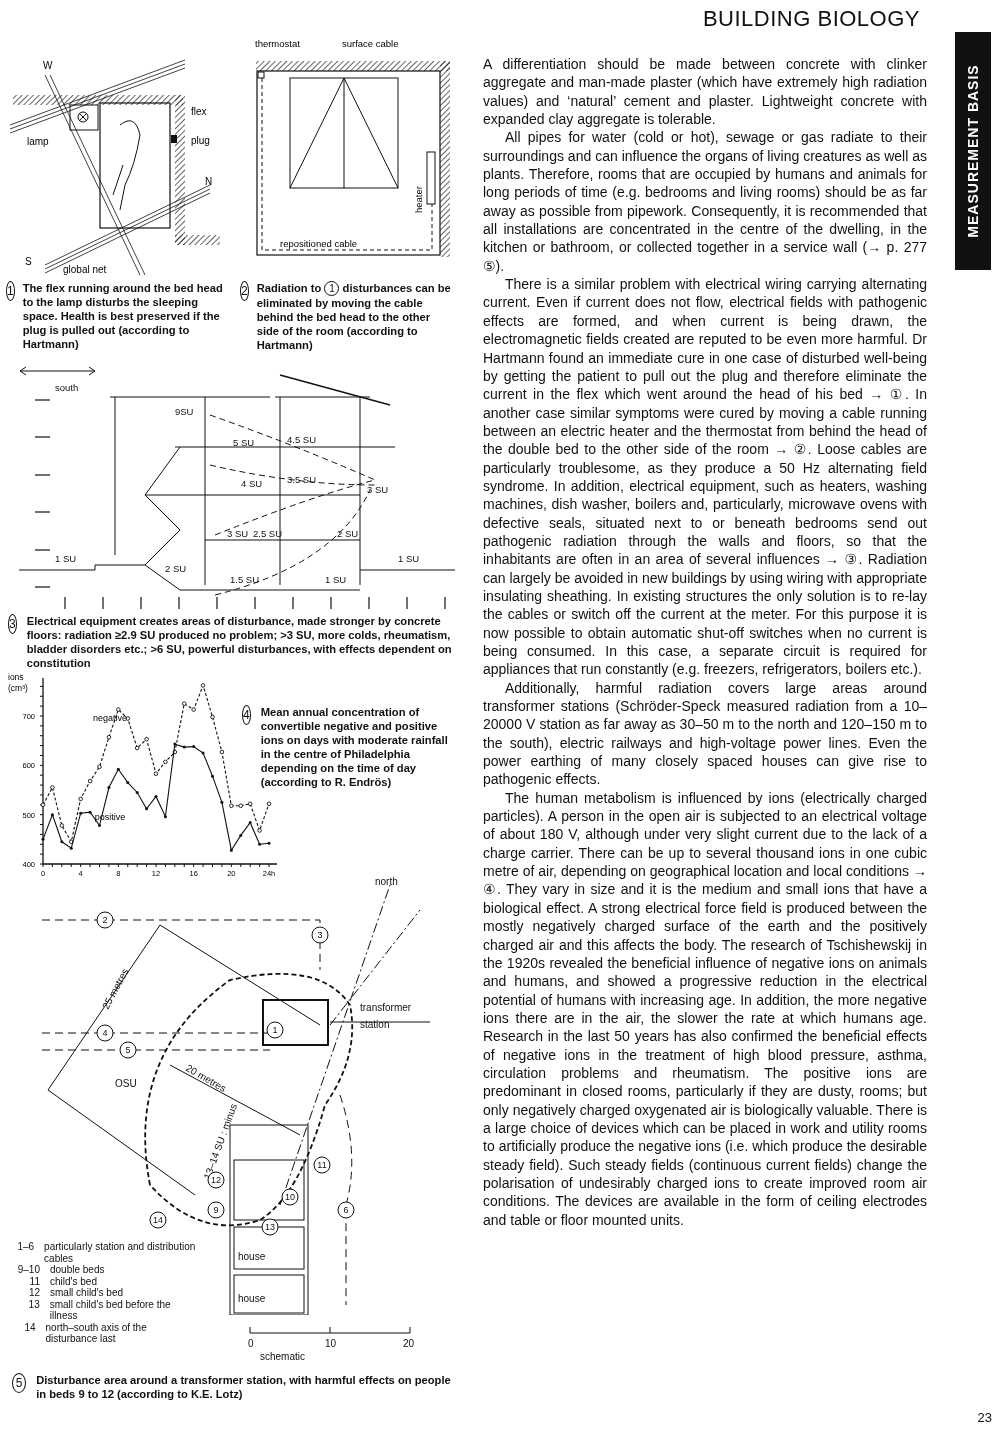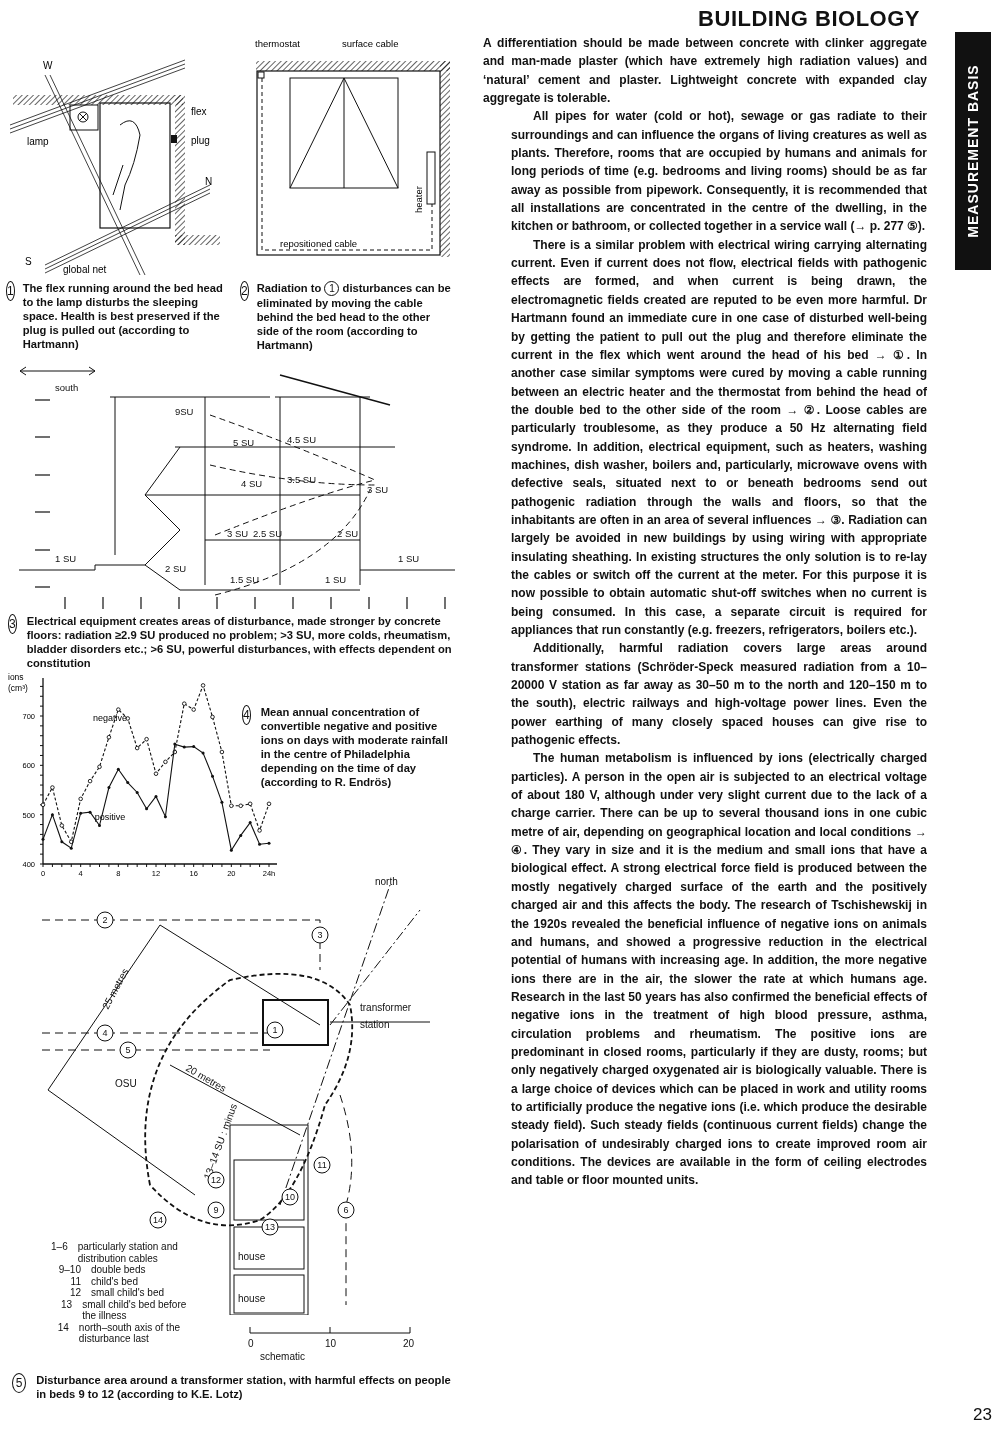--- a/index.html
+++ b/index.html
@@ -1,30 +1,30 @@
 <!DOCTYPE html>
 <html><head>
 <meta charset="utf-8">
 <style>
   html, body { margin:0; padding:0; background:#fff; }
   body { width:1000px; height:1439px; position:relative; overflow:hidden;
          font-family:"Liberation Sans", sans-serif; color:#111; }
   .abs { position:absolute; }
-  .title { right:80px; top:6px; font-size:22px; font-weight:bold; letter-spacing:0.5px; }
+  .title { right:80px; top:6px; font-size:22px; font-weight:normal; letter-spacing:0.5px; }
   .side-tab { left:955px; top:32px; width:36px; height:238px; background:#111; }
   .side-tab span { position:absolute; left:50%; top:50%; transform:translate(-50%,-50%) rotate(-90deg);
                    white-space:nowrap; color:#fff; font-weight:bold; font-size:14px; letter-spacing:1px; }
-  .body-text { left:483px; top:34px; width:444px; font-size:12px; line-height:18.35px; text-align:justify;font-weight:bold; }
+  .body-text { left:483px; top:55px; width:444px; font-size:14px; line-height:18.35px; text-align:justify; }
   .body-text p { margin:0; text-indent:0; }
-  .body-text p.ind { text-indent:22px;margin-left:28px; }
-  .page-num { right:8px; bottom:14px; font-size:17px; }
+  .body-text p.ind { text-indent:22px; }
+  .page-num { right:8px; bottom:14px; font-size:13px; }
   .cap { font-weight:bold; font-size:11.2px; line-height:14px; }
   .cnum { display:inline-block; width:18px; height:18px; border:1.3px solid #111; border-radius:50%;
           text-align:center; line-height:18px; font-size:12px; font-weight:normal; }
-  .legend-row { font-size:10px; line-height:11.5px; display:flex;padding-left:41px; }
+  .legend-row { font-size:10px; line-height:11.5px; display:flex; }
   .legend-row .k { width:40px; text-align:right; padding-right:10px; }
   svg text { font-family:"Liberation Sans", sans-serif; }
 </style>
 </head>
 <body>
 
 <div class="abs title">BUILDING BIOLOGY</div>
 <div class="abs side-tab">
   <span>MEASUREMENT BASIS</span>
 </div>

